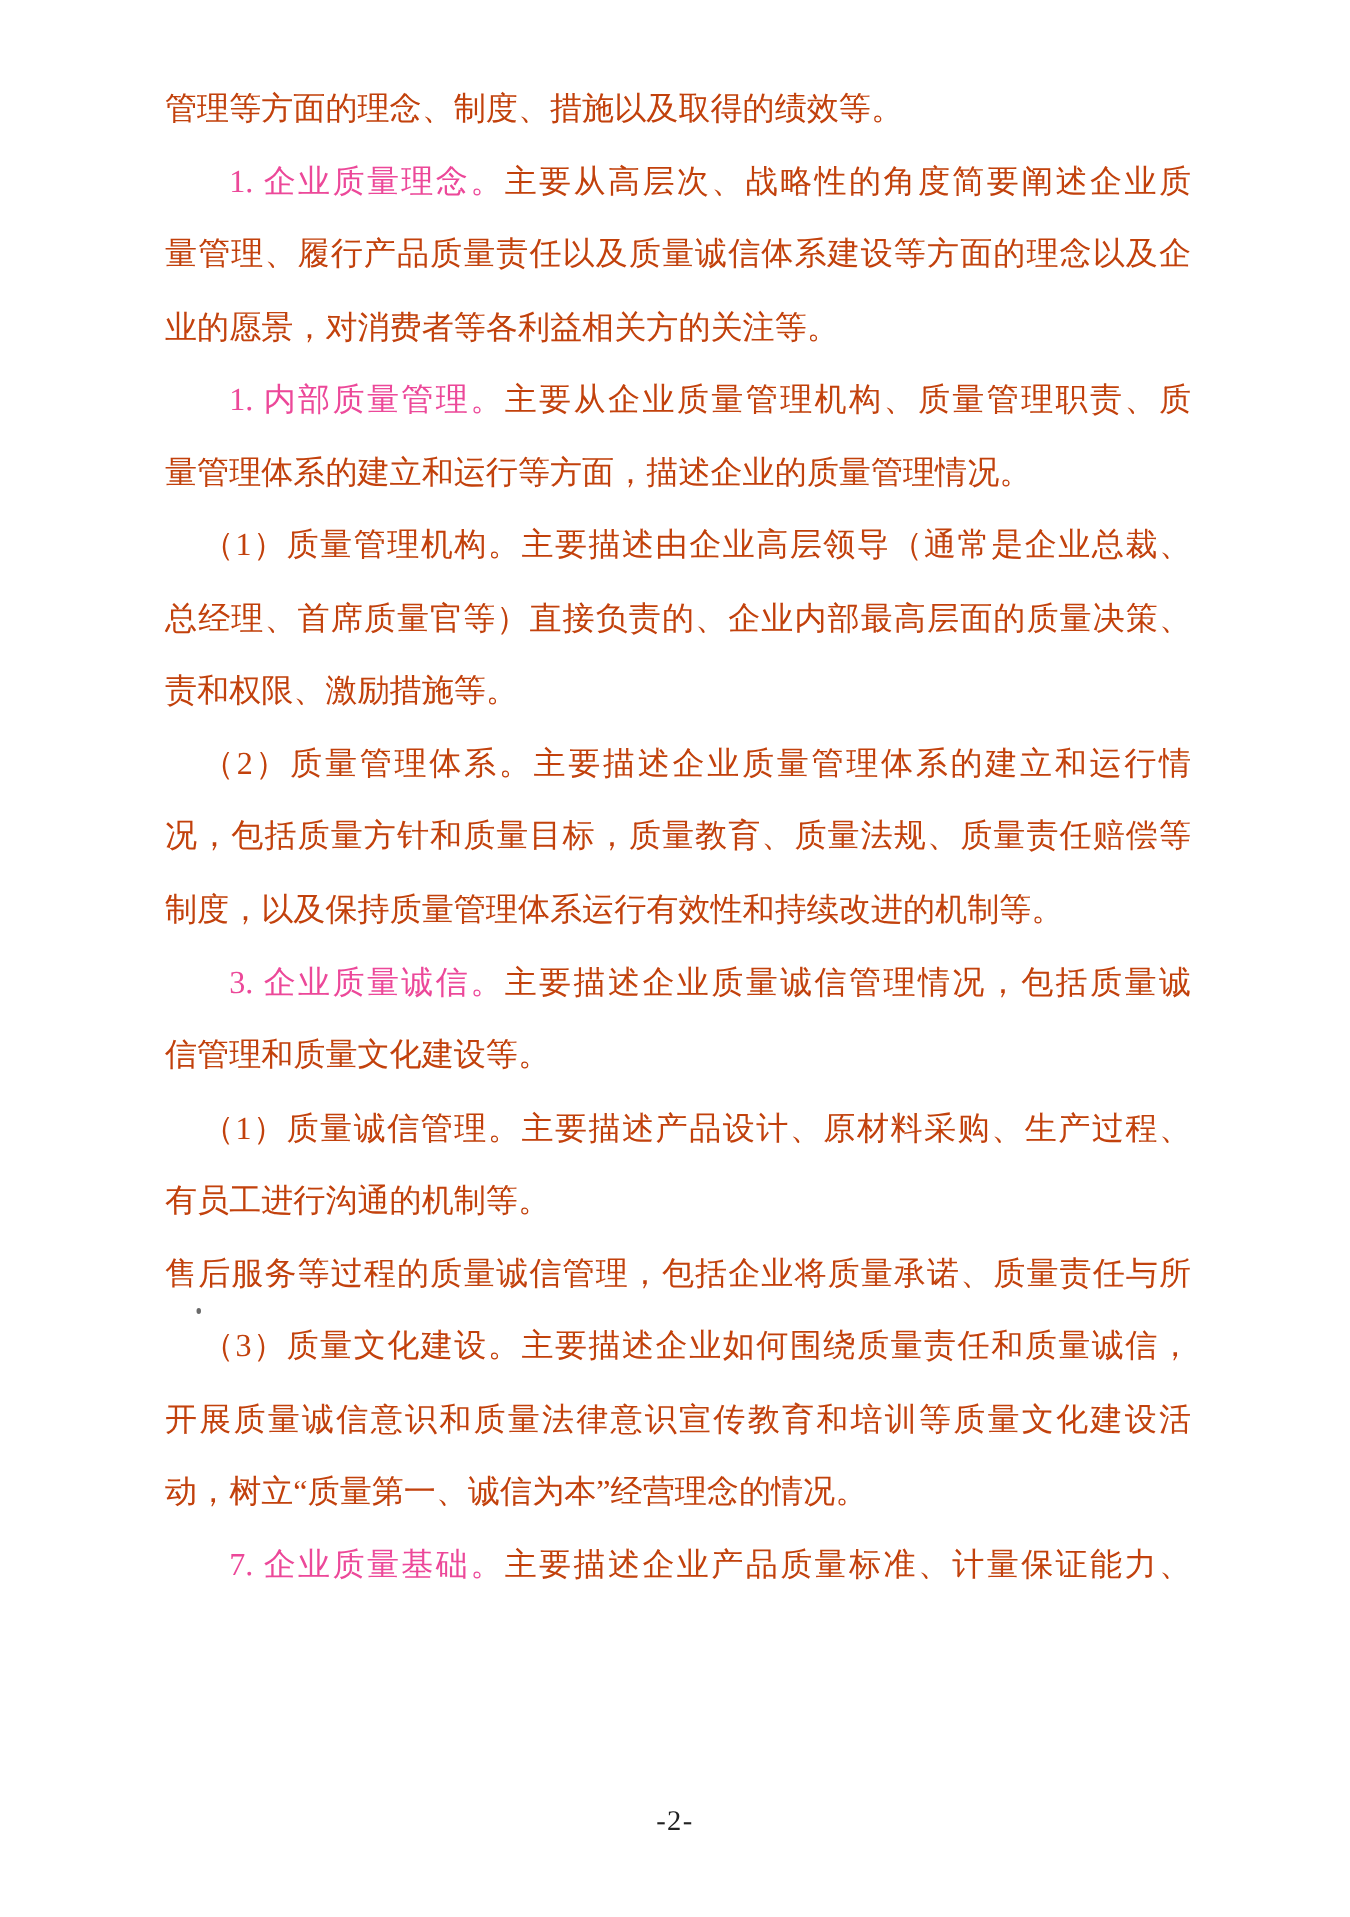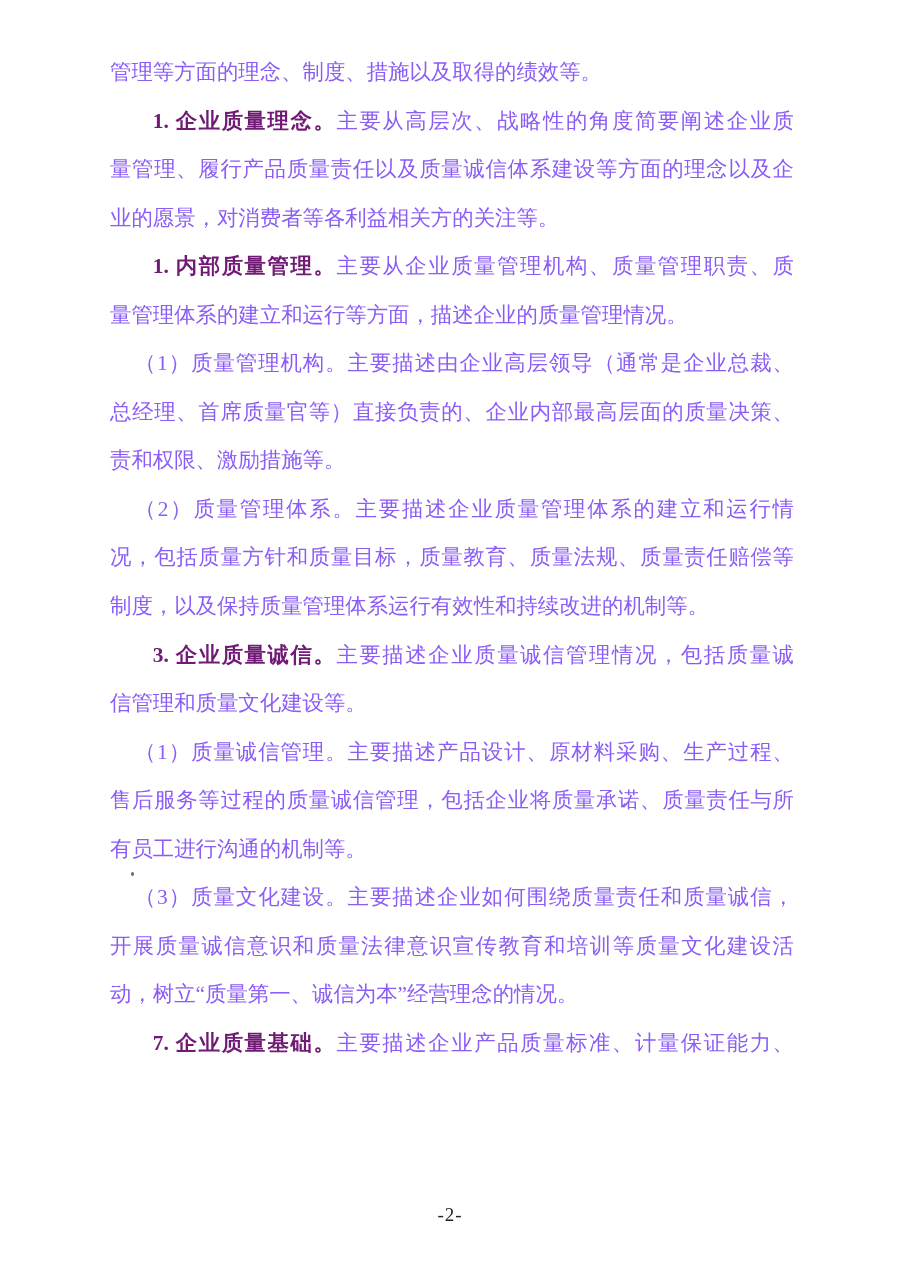--- a/index.html
+++ b/index.html
@@ -29,24 +29,24 @@
     height: 48.55px;
     overflow: visible;
     white-space: normal;
   }
   .line.fill {
     text-align-last: justify;
   }
   .ind-none { text-indent: 0; }
   .ind-num { text-indent: 2em; }
   .ind-paren { text-indent: 1.15em; }
-  .run { color: #8b5cf6; }
+  .run { color: #c2410c; }
   .run.bold {
-    font-weight: bold;
-    color: #701a75;
+    font-weight: normal;
+    color: #ec4899;
   }
   .page-number {
     position: absolute;
     top: 1204px;
     left: 0;
     width: 900px;
     text-align: center;
     font-size: 19px;
     letter-spacing: 1px;
     color: #222222;
@@ -73,22 +73,22 @@
     <div class="line ind-none"><span class="run">量管理体系的建立和运行等方面，描述企业的质量管理情况。</span></div>
     <div class="line ind-paren fill"><span class="run">（1）质量管理机构。主要描述由企业高层领导（通常是企业总裁、</span></div>
     <div class="line ind-none fill"><span class="run">总经理、首席质量官等）直接负责的、企业内部最高层面的质量决策、</span></div>
     <div class="line ind-none"><span class="run">责和权限、激励措施等。</span></div>
     <div class="line ind-paren fill"><span class="run">（2）质量管理体系。主要描述企业质量管理体系的建立和运行情</span></div>
     <div class="line ind-none fill"><span class="run">况，包括质量方针和质量目标，质量教育、质量法规、质量责任赔偿等</span></div>
     <div class="line ind-none"><span class="run">制度，以及保持质量管理体系运行有效性和持续改进的机制等。</span></div>
     <div class="line ind-num fill"><span class="run bold">3. 企业质量诚信。</span><span class="run">主要描述企业质量诚信管理情况，包括质量诚</span></div>
     <div class="line ind-none"><span class="run">信管理和质量文化建设等。</span></div>
     <div class="line ind-paren fill"><span class="run">（1）质量诚信管理。主要描述产品设计、原材料采购、生产过程、</span></div>
+    <div class="line ind-none"><span class="run">有员工进行沟通的机制等。</span></div>
     <div class="line ind-none fill"><span class="run">售后服务等过程的质量诚信管理，包括企业将质量承诺、质量责任与所</span></div>
-    <div class="line ind-none"><span class="run">有员工进行沟通的机制等。</span></div>
     <div class="line ind-paren fill"><span class="run">（3）质量文化建设。主要描述企业如何围绕质量责任和质量诚信，</span></div>
     <div class="line ind-none fill"><span class="run">开展质量诚信意识和质量法律意识宣传教育和培训等质量文化建设活</span></div>
     <div class="line ind-none"><span class="run">动，树立“质量第一、诚信为本”经营理念的情况。</span></div>
     <div class="line ind-num fill"><span class="run bold">7. 企业质量基础。</span><span class="run">主要描述企业产品质量标准、计量保证能力、</span></div>
   </div>
 
 <div class="artifact-dot"></div>
 
 <div class="page-number">-2-</div>
 

